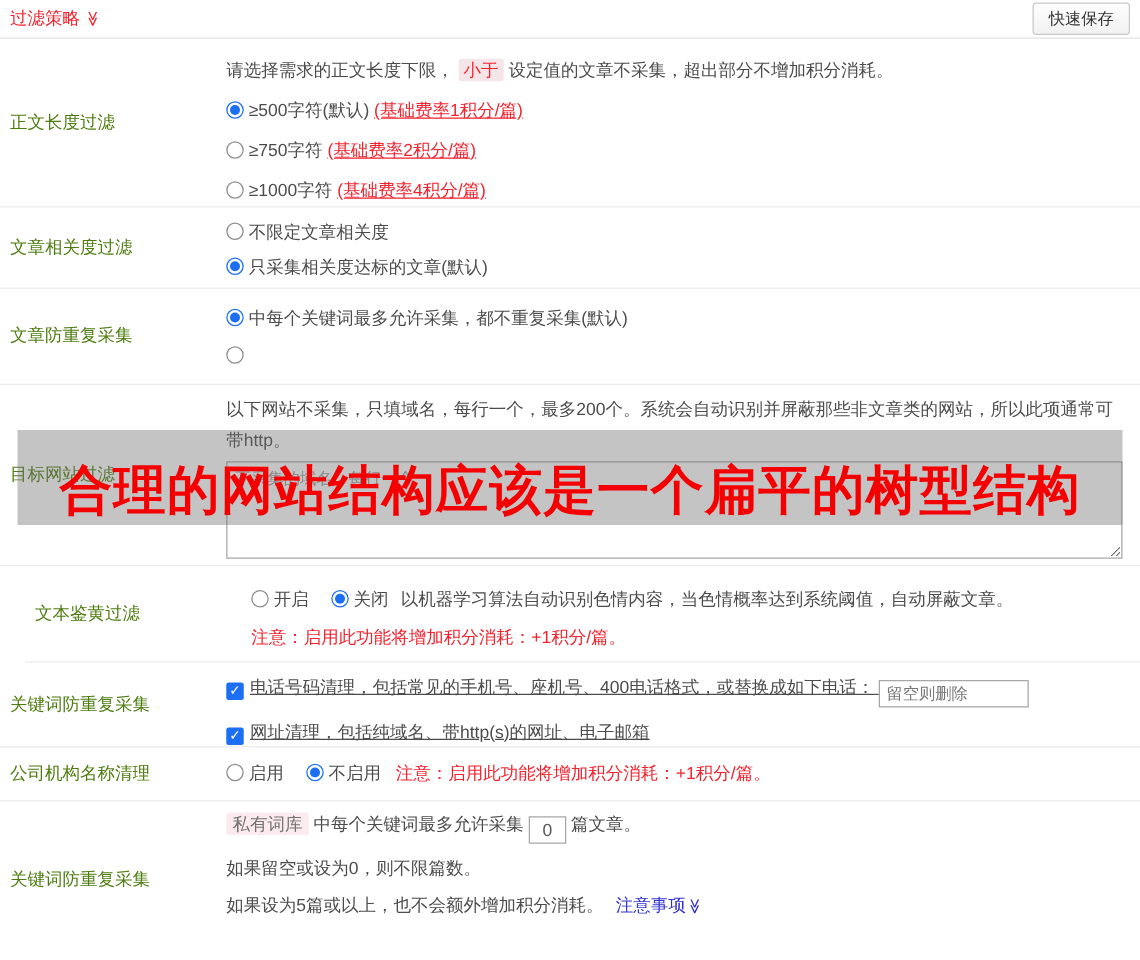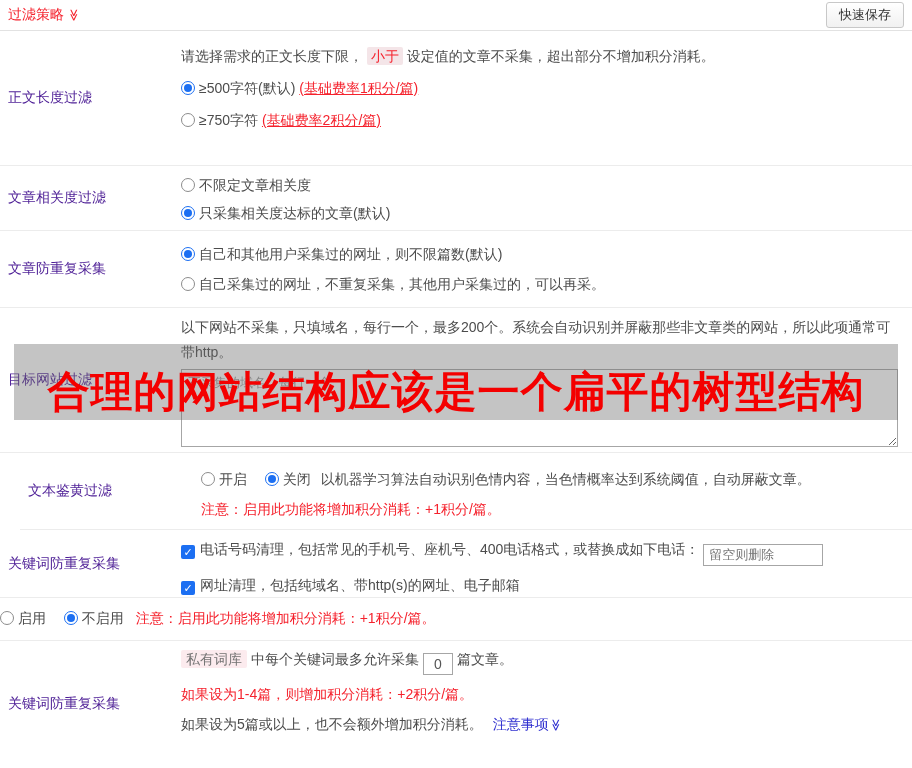--- a/index.html
+++ b/index.html
@@ -14,36 +14,36 @@
   .dchev { display:inline-block; transform:rotate(90deg); font-size:12px;
     margin-left:4px; vertical-align:0px; }
   .hdr .dchev { color:#f5222d; }
   .save-btn { margin-left:auto; font-size:13px; color:#333;
     padding:3px 12px; border:1px solid #c8c8c8; border-radius:3px;
     background:linear-gradient(#ffffff,#f1f1f1); cursor:pointer; }
 
   
   .row { display:flex; border-bottom:1px solid #ececec; }
   .row-label { width:181px; flex-shrink:0; padding-left:8px;
-    display:flex; align-items:center; color:#4c1d95; font-size:14px; }
+    display:flex; align-items:center; color:#4d7c0f; font-size:14px; }
   .row-content { flex:1; font-size:14px; color:#4c4c4c; padding-right:0; }
   .line { line-height:22px; }
 
   .r1 { height:135px; } .r1 .row-content { padding-top:14px; }
   .r1 .line { margin-bottom:10px; }
   .r2 { height:65px; }  .r2 .row-content { padding-top:8px; }
   .r2 .line { margin-bottom:6px; }
   .r3 { height:77px; }  .r3 .row-content { padding-top:12px; }
   .r3 .line { margin-bottom:8px; }
   .r4 { height:145px; } .r4 .row-content { padding-top:7px; }
   .r4 .desc { line-height:25px; }
   .r5 { height:77px;margin-left:20px; }  .r5 .row-content { padding-top:15px; }
   .r5 .line { margin-bottom:8px; }
   .r6 { height:68px; }  .r6 .row-content { padding-top:8px; }
-  .r6 .line { margin-bottom:8px; }
+  .r6 .line { margin-bottom:8px;text-decoration:underline; }
   .r7 { height:43px; }  .r7 .row-content { padding-top:9px; }
   .r8 { height:125px; border-bottom:none; } .r8 .row-content { padding-top:7px; }
   .r8 .line { margin-bottom:8px; }
 
   
   .radio { display:inline-block; width:14px; height:14px; border-radius:50%;
     border:1px solid #8c8c8c; background:#fff; vertical-align:-2px;
     margin-right:4px; position:relative; cursor:pointer; }
   .radio.checked { border-color:#1c6ff2; }
   .radio.checked::after { content:""; position:absolute; left:2px; top:2px;
@@ -100,43 +100,47 @@
         <span>设定值的文章不采集，超出部分不增加积分消耗。</span>
       </div>
       <div class="line">
         <span class="radio checked"></span><span>≥500字符(默认)</span>
         <span class="red u">(基础费率1积分/篇)</span>
       </div>
       <div class="line">
         <span class="radio"></span><span>≥750字符</span>
         <span class="red u">(基础费率2积分/篇)</span>
       </div>
+      <div class="line">
+        <span class="radio"></span><span>≥1000字符</span>
+        <span class="red u">(基础费率4积分/篇)</span>
+      </div>
     </div>
   </div>
 
   <div class="row r2">
     <div class="row-label">文章相关度过滤</div>
     <div class="row-content">
       <div class="line">
         <span class="radio"></span><span>不限定文章相关度</span>
       </div>
       <div class="line">
         <span class="radio checked"></span><span>只采集相关度达标的文章(默认)</span>
       </div>
     </div>
   </div>
 
   <div class="row r3">
     <div class="row-label">文章防重复采集</div>
     <div class="row-content">
       <div class="line">
-        <span class="radio checked"></span><span>自己和其他用户采集过的网址，则不限篇数(默认)</span>
-      </div>
-      <div class="line">
-        <span class="radio"></span><span>自己采集过的网址，不重复采集，其他用户采集过的，可以再采。</span>
+        <span class="radio checked"></span><span>中每个关键词最多允许采集，都不重复采集(默认)</span>
+      </div>
+      <div class="line">
+        <span class="radio"></span>
       </div>
     </div>
   </div>
 
   <div class="row r4">
     <div class="row-label">目标网站过滤</div>
     <div class="row-content">
       <div class="desc">
         <div>以下网站不采集，只填域名，每行一个，最多200个。系统会自动识别并屏蔽那些非文章类的网站，所以此项通常可</div>
         <div>带http。</div>
@@ -165,38 +169,39 @@
         <span class="checkbox"></span><span>电话号码清理，包括常见的手机号、座机号、400电话格式，或替换成如下电话：</span>
         <input class="text-input" type="text" placeholder="留空则删除" style="">
       </div>
       <div class="line">
         <span class="checkbox"></span><span>网址清理，包括纯域名、带http(s)的网址、电子邮箱</span>
       </div>
     </div>
   </div>
 
   <div class="row r7">
+    <div class="row-label">公司机构名称清理</div>
     <div class="row-content">
       <div class="line">
         <span class="radio"></span><span>启用</span>
         <span class="gap"></span>
         <span class="radio checked"></span><span>不启用</span>
         <span class="red" style="margin-left:8px;">注意：启用此功能将增加积分消耗：+1积分/篇。</span>
       </div>
     </div>
   </div>
 
   <div class="row r8">
     <div class="row-label">关键词防重复采集</div>
     <div class="row-content">
       <div class="line">
         <span class="tag-pink">私有词库</span>
         <span>中每个关键词最多允许采集</span><input class="num-input" type="text" value="0" style=""><span>篇文章。</span>
       </div>
-      <div class="line red">如果设为1-4篇，则增加积分消耗：+2积分/篇。</div>
+      <div class="line">如果留空或设为0，则不限篇数。</div>
       <div class="line">
         <span>如果设为5篇或以上，也不会额外增加积分消耗。</span>
         <a class="link" style="margin-left:6px;"><span>注意事项</span><span class="dchev" style="margin-left:1px;">≫</span></a>
       </div>
     </div>
   </div>
 
   <div class="overlay-banner">
     <span class="overlay-text">合理的网站结构应该是一个扁平的树型结构</span>
   </div>

